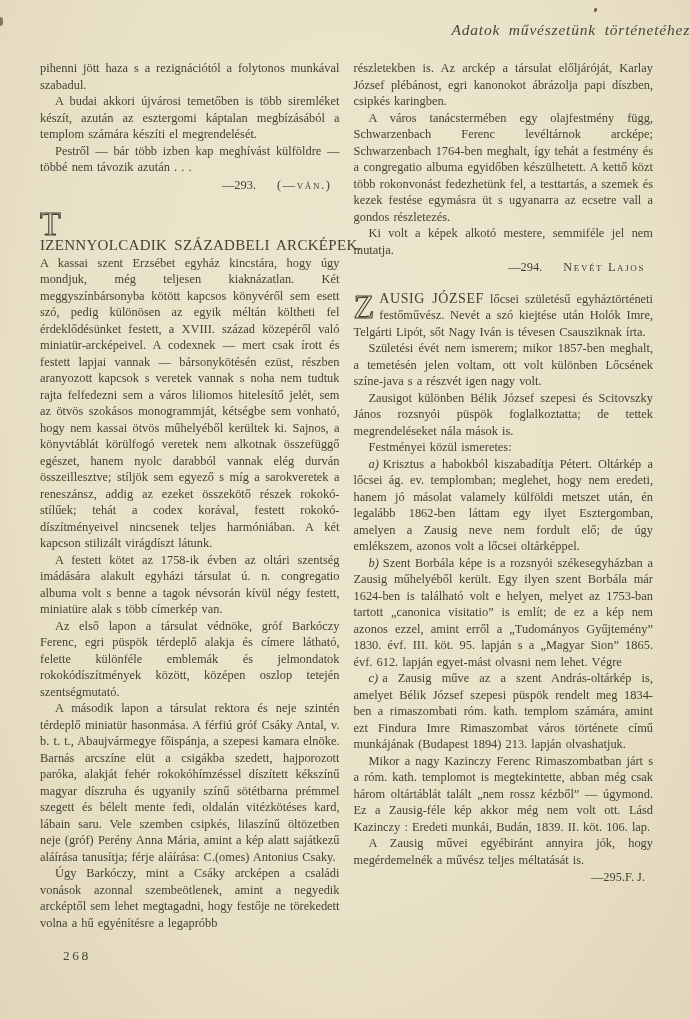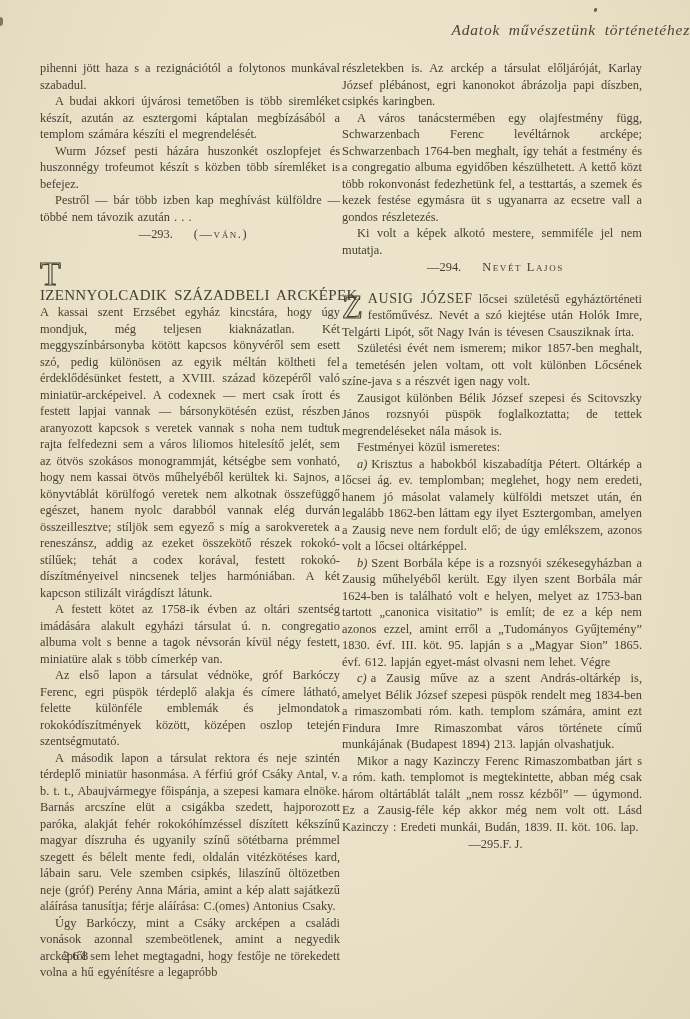--- a/index.html
+++ b/index.html
@@ -16,32 +16,32 @@
   }
   .speck{position:absolute;background:#6a5d46;border-radius:50%;}
   .speck.s1{left:594px;top:8px;width:3px;height:4px;transform:rotate(20deg);}
   .speck.s2{left:0;top:17px;width:3px;height:9px;border-radius:0 3px 3px 0;opacity:.8;}
   .running-head{
     margin:21px 0 0 0;text-align:right;
     font-style:italic;font-size:15.5px;letter-spacing:.8px;word-spacing:4px;
     color:#4a443a;
   }
   .columns{
-    display:flex;gap:2px;
+    display:flex;gap:14px;
     padding:21px 37px 0 40px;
     box-sizing:border-box;width:690px;
   }
   .col{width:300px;min-width:0;}
   .para{
     margin:0;font-size:12.4px;line-height:16.5px;
     text-align:justify;text-indent:15px;word-spacing:1px;
   }
   .para.cont{text-indent:0;}
   .sigrow{
-    display:flex;justify-content:center;align-items:baseline;
+    display:flex;justify-content:flex-end;align-items:baseline;
     font-size:12.4px;line-height:16.5px;
     padding:1px 8px 0 15px;margin-bottom:1px;
   }
   .smallcaps{font-variant:small-caps;letter-spacing:1.6px;margin-left:21px;}
   .section-open{
     margin-top:15px;
     font-size:12.4px;line-height:16.5px;text-align:justify;word-spacing:1px;
   }
   .dropcap{
     float:left;
@@ -70,21 +70,20 @@
   <div class="speck s1"></div>
   <div class="speck s2"></div>
 
   <div class="running-head">Adatok művészetünk történetéhez</div>
 
   <div class="columns">
 
     <div class="col">
       <p class="para cont">pihenni jött haza s a rezignációtól a folytonos munkával szabadul.</p>
       <p class="para">A budai akkori újvárosi temetőben is több siremléket készít, azután az esztergomi káptalan megbízásából a templom számára készíti el megrendelését.</p>
-      <p class="para">Wurm József pesti házára huszonkét oszlopfejet és huszonnégy trofeumot készít s közben több síremléket is befejez.</p>
       <p class="para">Pestről — bár több izben kap meghívást külföldre — többé nem távozik azután . . .</p>
 
       <div class="sigrow">
         <span>—293.</span>
         <span class="smallcaps">(—ván.)</span>
       </div>
 
       <div class="section-open">
         <span class="dropcap">T</span><span class="heading-caps">IZENNYOLCADIK SZÁZADBELI ARCKÉPEK.</span><br>
         <span>A kassai szent Erzsébet egyház kincstára, hogy úgy mondjuk, még teljesen kiaknázatlan. Két meggyszínbársonyba kötött kapcsos könyvéről sem esett szó, pedig különösen az egyik méltán költheti fel érdeklődésünket festett, a XVIII. század közepéről való miniatür-arcképeivel. A codexnek — mert csak írott és festett lapjai vannak — bársonykötésén ezüst, részben aranyozott kapcsok s veretek vannak s noha nem tudtuk rajta felfedezni sem a város liliomos hitelesítő jelét, sem az ötvös szokásos monogrammját, kétségbe sem vonható, hogy nem kassai ötvös műhelyéből kerültek ki. Sajnos, a könyvtáblát körülfogó veretek nem alkotnak összefüggő egészet, hanem nyolc darabból vannak elég durván összeillesztve; stíljök sem egyező s míg a sarokveretek a reneszánsz, addig az ezeket összekötő részek rokokó-stílűek; tehát a codex korával, festett rokokó-díszítményeivel nincsenek teljes harmóniában. A két kapcson stilizált virágdíszt látunk.</span>
@@ -112,20 +111,21 @@
 
       <p class="para">Születési évét nem ismerem; mikor 1857-ben meghalt, a temetésén jelen voltam, ott volt különben Lőcsének színe-java s a részvét igen nagy volt.</p>
       <p class="para">Zausigot különben Bélik József szepesi és Scitovszky János rozsnyói püspök foglalkoztatta; de tettek megrendeléseket nála mások is.</p>
       <p class="para">Festményei közül ismeretes:</p>
 
       <p class="para"><i class="marker">a)</i><span>Krisztus a habokból kiszabadítja Pétert. Oltárkép a lőcsei ág. ev. templomban; meglehet, hogy nem eredeti, hanem jó másolat valamely külföldi metszet után, én legalább 1862-ben láttam egy ilyet Esztergomban, amelyen a Zausig neve nem fordult elő; de úgy emlékszem, azonos volt a lőcsei oltárképpel.</span></p>
       <p class="para"><i class="marker">b)</i><span>Szent Borbála képe is a rozsnyói székesegyházban a Zausig műhelyéből került. Egy ilyen szent Borbála már 1624-ben is található volt e helyen, melyet az 1753-ban tartott „canonica visitatio” is említ; de ez a kép nem azonos ezzel, amint erről a „Tudományos Gyűjtemény” 1830. évf. III. köt. 95. lapján s a „Magyar Sion” 1865. évf. 612. lapján egyet-mást olvasni nem lehet. Végre</span></p>
       <p class="para"><i class="marker">c)</i><span>a Zausig műve az a szent András-oltárkép is, amelyet Bélik József szepesi püspök rendelt meg 1834-ben a rimaszombati róm. kath. templom számára, amint ezt Findura Imre Rimaszombat város története című munkájának (Budapest 1894) 213. lapján olvashatjuk.</span></p>
 
       <p class="para">Mikor a nagy Kazinczy Ferenc Rimaszombatban járt s a róm. kath. templomot is megtekintette, abban még csak három oltártáblát talált „nem rossz kézből” — úgymond. Ez a Zausig-féle kép akkor még nem volt ott. Lásd Kazinczy : Eredeti munkái, Budán, 1839. II. köt. 106. lap.</p>
+      <p class="para">A Zausig művei egyébiránt annyira jók, hogy megérdemelnék a művész teljes méltatását is.</p>
 
       <div class="sigrow">
         <span>—295.</span>
         <span>F. J.</span>
       </div>
     </div>
 
   </div>
 
   <div class="pagenum">268</div>

